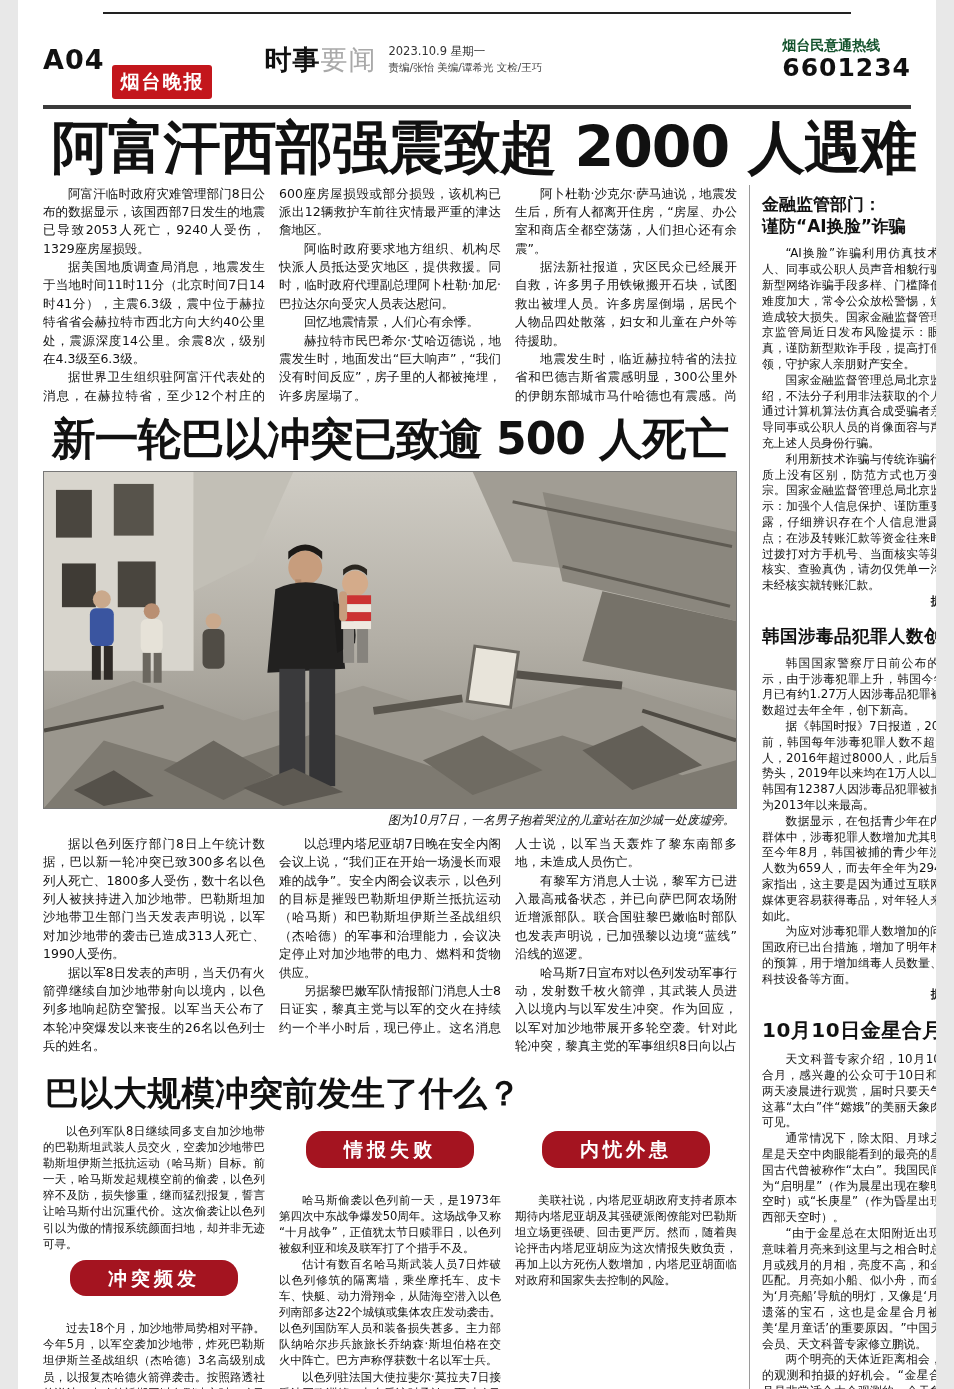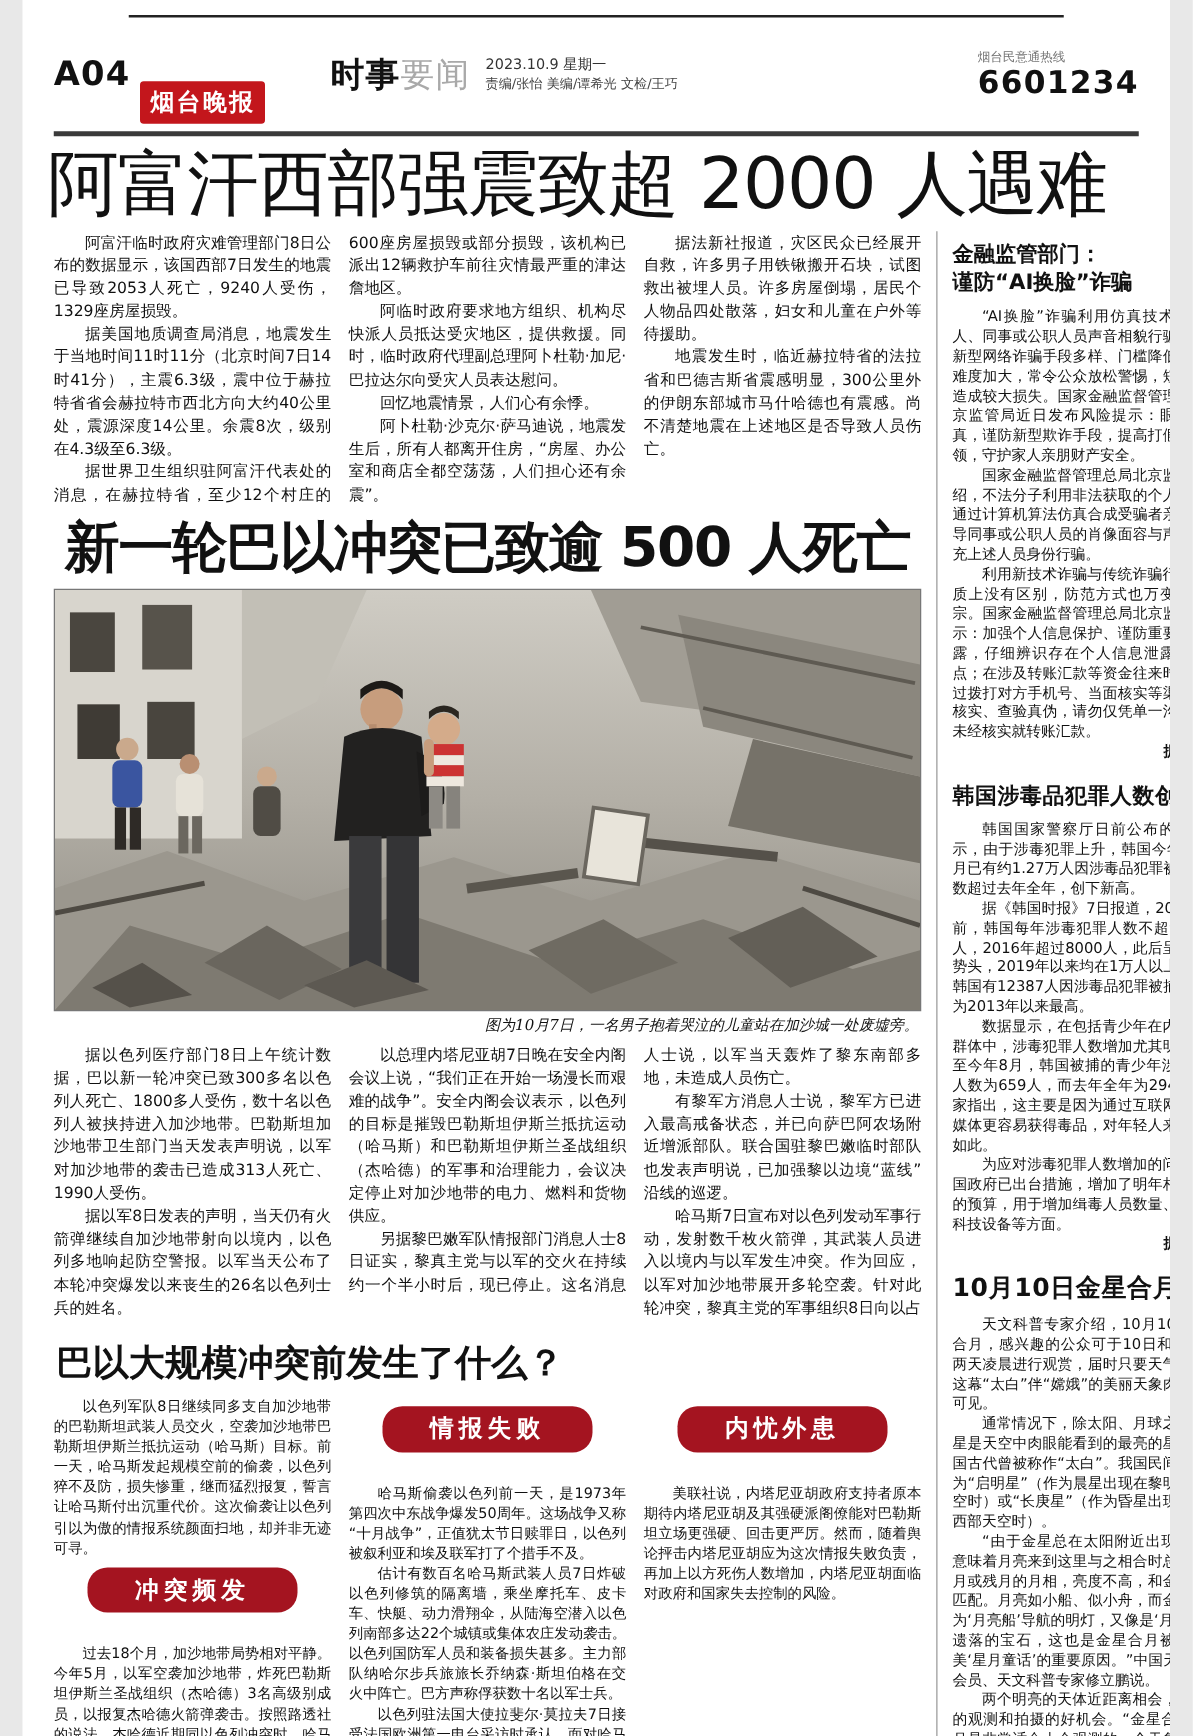--- a/index.html
+++ b/index.html
@@ -11,28 +11,28 @@
   .masthead { padding:12px 25px 0 25px; }
   .top-rule { border-top:2px solid #222; margin:0 60px 6px 60px; }
   .mast-row { display:flex; align-items:center; }
   .page-no { font-size:27px; font-weight:900; letter-spacing:1px; margin-right:8px; }
   .brand-box { background:#c3161c; color:#fff; font-weight:900; font-size:19px; padding:4px 8px; border-radius:3px; margin-right:8px; letter-spacing:2px;margin-top:45px; }
   .section-name { font-size:27px; font-weight:900; letter-spacing:1px;margin-left:44px; }
   .section-name .light { color:#a9a9a9; font-weight:400; }
   .mast-meta { margin-left:12px; font-size:10.5px; color:#444; line-height:1.5; }
   .mast-meta .date { font-size:11.5px; color:#333; }
   .mast-hotline { margin-left:auto; text-align:left; }
-  .hotline-label { font-size:10px; font-weight:400; color:#737373; }
+  .hotline-label { font-size:14px; font-weight:700; color:#14532d; }
   .hotline-number { font-size:25px; font-weight:900; letter-spacing:1px; line-height:1.05; }
   .mast-rule { border-top:4px solid #3a3a3a; margin-top:6px; }
 
   
-  .headline-1 { font-size:57px; font-weight:400; text-align:left; letter-spacing:-1px; line-height:1.15; padding:6px 20px 4px 20px; white-space:nowrap; }
+  .headline-1 { font-size:57px; font-weight:700; text-align:right; letter-spacing:-1px; line-height:1.15; padding:6px 20px 4px 20px; white-space:nowrap; }
   .headline-2 { font-size:44px; font-weight:900; text-align:center; letter-spacing:-1px; line-height:1.1; margin:4px 0 8px 0; white-space:nowrap; }
-  .headline-3 { font-size:29px; font-weight:900; letter-spacing:0px; margin:10px 0 6px 2px; }
+  .headline-3 { font-size:34px; font-weight:900; letter-spacing:0px; margin:10px 0 6px 2px; }
 
   
   .content { display:flex; padding:0 25px; }
   .main-left { width:694px; flex:0 0 694px; }
   .sidebar { flex:1; border-left:1px solid #9a9a9a; margin-left:12px; padding-left:12px; }
 
   
   .cols3 { column-count:3; column-gap:14px; column-fill:auto; height:226px; overflow:hidden;
            font-size:12.5px; line-height:1.47; text-align:justify; }
   .cols3 p { text-indent:2em; }
@@ -86,20 +86,21 @@
   <div class="content">
 
     <div class="main-left">
 
       <div class="cols3">
         <p>阿富汗临时政府灾难管理部门8日公布的数据显示，该国西部7日发生的地震已导致2053人死亡，9240人受伤，1329座房屋损毁。</p>
         <p>据美国地质调查局消息，地震发生于当地时间11时11分（北京时间7日14时41分），主震6.3级，震中位于赫拉特省省会赫拉特市西北方向大约40公里处，震源深度14公里。余震8次，级别在4.3级至6.3级。</p>
         <p>据世界卫生组织驻阿富汗代表处的消息，在赫拉特省，至少12个村庄的600座房屋损毁或部分损毁，该机构已派出12辆救护车前往灾情最严重的津达詹地区。</p>
         <p>阿临时政府要求地方组织、机构尽快派人员抵达受灾地区，提供救援。同时，临时政府代理副总理阿卜杜勒·加尼·巴拉达尔向受灾人员表达慰问。</p>
         <p>回忆地震情景，人们心有余悸。</p>
+        <p>赫拉特市民巴希尔·艾哈迈德说，地震发生时，地面发出“巨大响声”，“我们没有时间反应”，房子里的人都被掩埋，许多房屋塌了。</p>
         <p>阿卜杜勒·沙克尔·萨马迪说，地震发生后，所有人都离开住房，“房屋、办公室和商店全都空荡荡，人们担心还有余震”。</p>
         <p>据法新社报道，灾区民众已经展开自救，许多男子用铁锹搬开石块，试图救出被埋人员。许多房屋倒塌，居民个人物品四处散落，妇女和儿童在户外等待援助。</p>
         <p>地震发生时，临近赫拉特省的法拉省和巴德吉斯省震感明显，300公里外的伊朗东部城市马什哈德也有震感。尚不清楚地震在上述地区是否导致人员伤亡。</p>
 
       </div>
 
       <div class="headline-2">新一轮巴以冲突已致逾 500 人死亡</div>
 
       <div class="photo-wrap">
         <div class="photo-frame">

